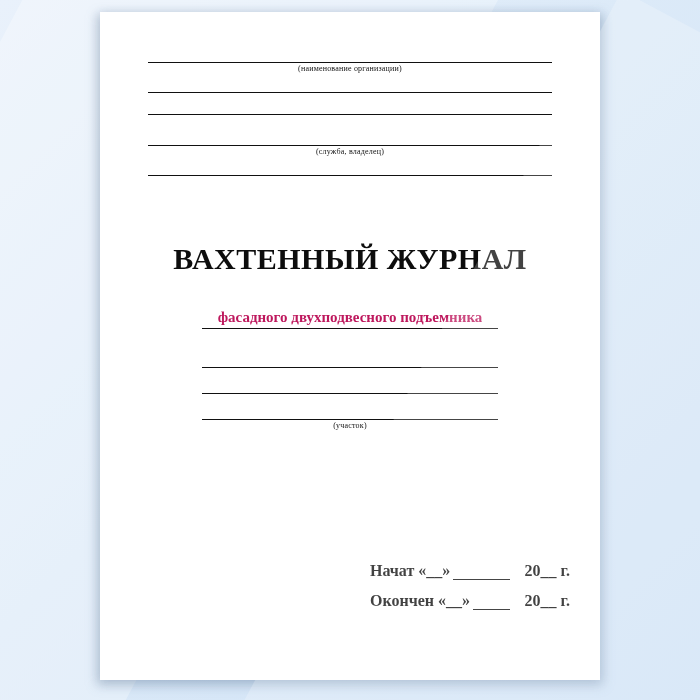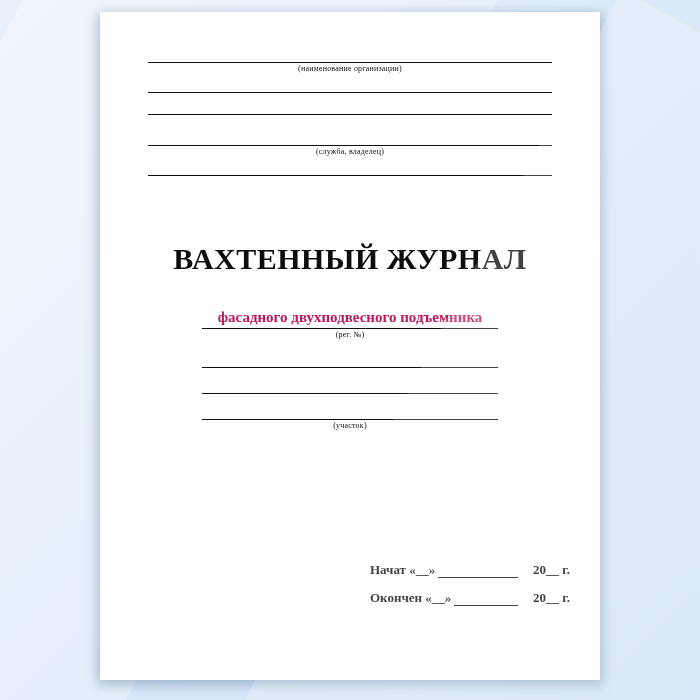--- a/index.html
+++ b/index.html
@@ -108,21 +108,21 @@
     font-family: "Liberation Serif", serif;
     margin-top: 20px;
   }
 
   
   .bottom-block {
     position: absolute;
     left: 270px;
     top: 550px;
     width: 200px;
-    font-size: 13px;
+    font-size: 16px;
     font-weight: bold;
     color: #0d0d0d;
   }
   .bottom-row {
     display: flex;
     align-items: flex-end;
     justify-content: flex-end;
     white-space: nowrap;
     margin-bottom: 12px;
   }
@@ -151,21 +151,20 @@
     <div class="rule" style="left:48px; top:102px; width:404px;"></div>
 
     <div class="rule" style="left:48px; top:133px; width:404px;"></div>
     <div class="caption" style="left:48px; top:135px; width:404px;">(служба, владелец)</div>
     <div class="rule" style="left:48px; top:163px; width:404px;"></div>
 
     <div class="title-main">ВАХТЕННЫЙ ЖУРНАЛ</div>
     <div class="title-sub">фасадного двухподвесного подъемника</div>
 
     <div class="rule" style="left:102px; top:316px; width:296px;"></div>
-    <div class="caption" style="left:102px; top:318px; width:296px;">(рег. №)</div>
 
     <div class="rule" style="left:102px; top:355px; width:296px;"></div>
     <div class="rule" style="left:102px; top:381px; width:296px;"></div>
     <div class="rule" style="left:102px; top:407px; width:296px;"></div>
     <div class="caption" style="left:102px; top:409px; width:296px;">(участок)</div>
 
     <div class="bottom-block">
       <div class="bottom-row">
         <span class="lbl">Начат «__»</span>
         <span class="dash"></span>

